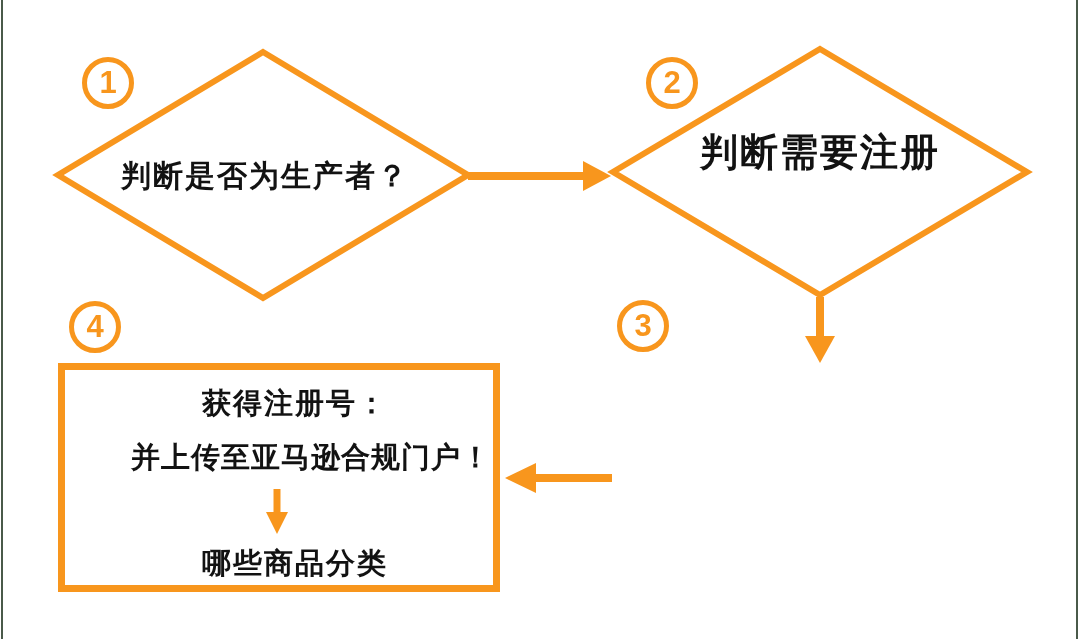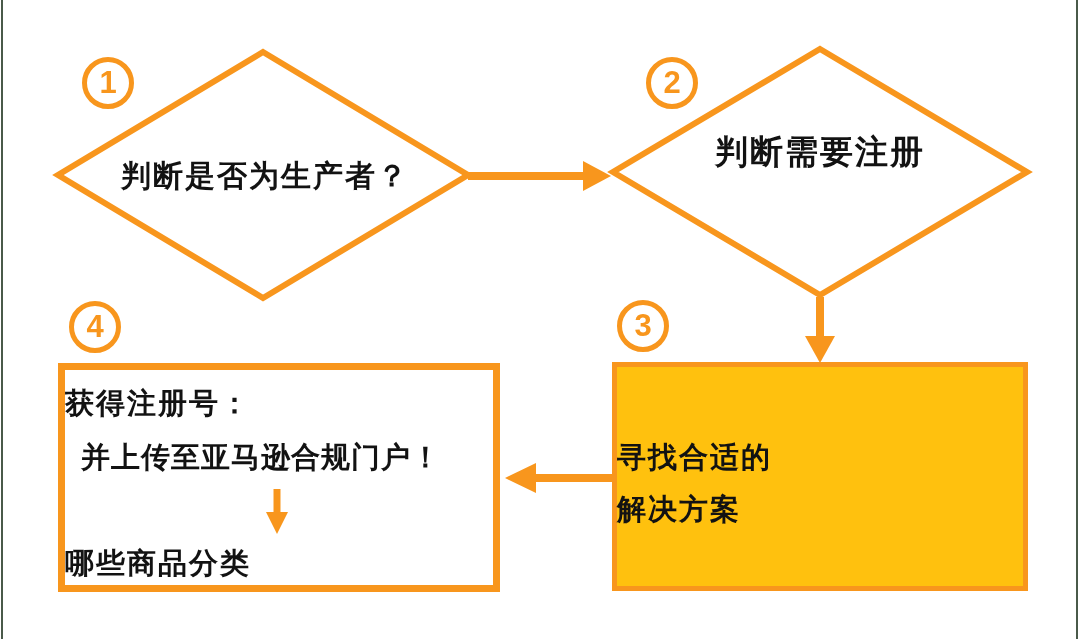--- a/index.html
+++ b/index.html
@@ -25,34 +25,34 @@
   .layer{position:absolute;left:0;top:0;}
   .diamond{fill:#ffffff;stroke:var(--orange);stroke-width:6;}
   .ln{stroke:var(--orange);stroke-width:8;fill:none;}
   .hd{fill:var(--orange);stroke:none;}
   .badge{
     position:absolute;width:52px;height:52px;box-sizing:border-box;
     border:5px solid var(--orange);border-radius:50%;
     color:var(--orange);font-size:31px;line-height:42px;text-align:center;
     background:transparent;
   }
-  .label{position:absolute;font-size:33px;line-height:36px;text-align:center;letter-spacing:2px;}
+  .label{position:absolute;font-size:38px;line-height:36px;text-align:center;letter-spacing:2px;}
   .d1{left:63px;top:160px;width:404px;font-size:30px;font-family:Liberation Mono, monospace;}
   .d2{left:620px;top:134px;width:400px;}
   .d2 .line2{margin-top:15px;}
   .rect{position:absolute;box-sizing:border-box;}
   .rect3{
     left:612px;top:362px;width:416px;height:229px;
     background:var(--amber);border:5px solid var(--orange);
   }
   .rect4{
     left:58px;top:363px;width:442px;height:229px;
     background:#ffffff;border:7px solid var(--orange);
   }
-  .rline{position:absolute;left:0;width:100%;text-align:left;font-size:29px;line-height:36px;letter-spacing:2px;}
+  .rline{position:absolute;left:16px;width:100%;text-align:center;font-size:29px;line-height:36px;letter-spacing:2px;}
   .r3l1{top:72px;}
   .r3l2{top:124px;}
   .r4l1{top:15px;}
   .r4l2{top:69px;letter-spacing:1px;margin-left:16px;}
   .r4l3{top:175px;}
   .small-arrow{position:absolute;left:197px;top:118px;}
 </style>
 </head>
 <body>
 
@@ -93,24 +93,20 @@
   <div class="badge" style="left:69px;top:301px">
     <span>4</span>
   </div>
 
   <div class="label d1">判断是否为生产者？</div>
 
   <div class="label d2">
     <div class="line1">判断需要注册</div>
   </div>
 
-  <div class="rect rect3">
-    <div class="rline r3l1">寻找合适的</div>
-    <div class="rline r3l2">解决方案</div>
-  </div>
 
   <div class="rect rect4">
     <div class="rline r4l1">获得注册号：</div>
     <div class="rline r4l2">并上传至亚马逊合规门户！</div>
     <svg class="small-arrow" width="30" height="48" viewBox="0 0 30 48">
       <line x1="15" y1="1" x2="15" y2="26" style="stroke:var(--orange);stroke-width:7;"></line>
       <polygon points="15,46 4,24 26,24" style="fill:var(--orange);"></polygon>
     </svg>
     <div class="rline r4l3">哪些商品分类</div>
   </div>

